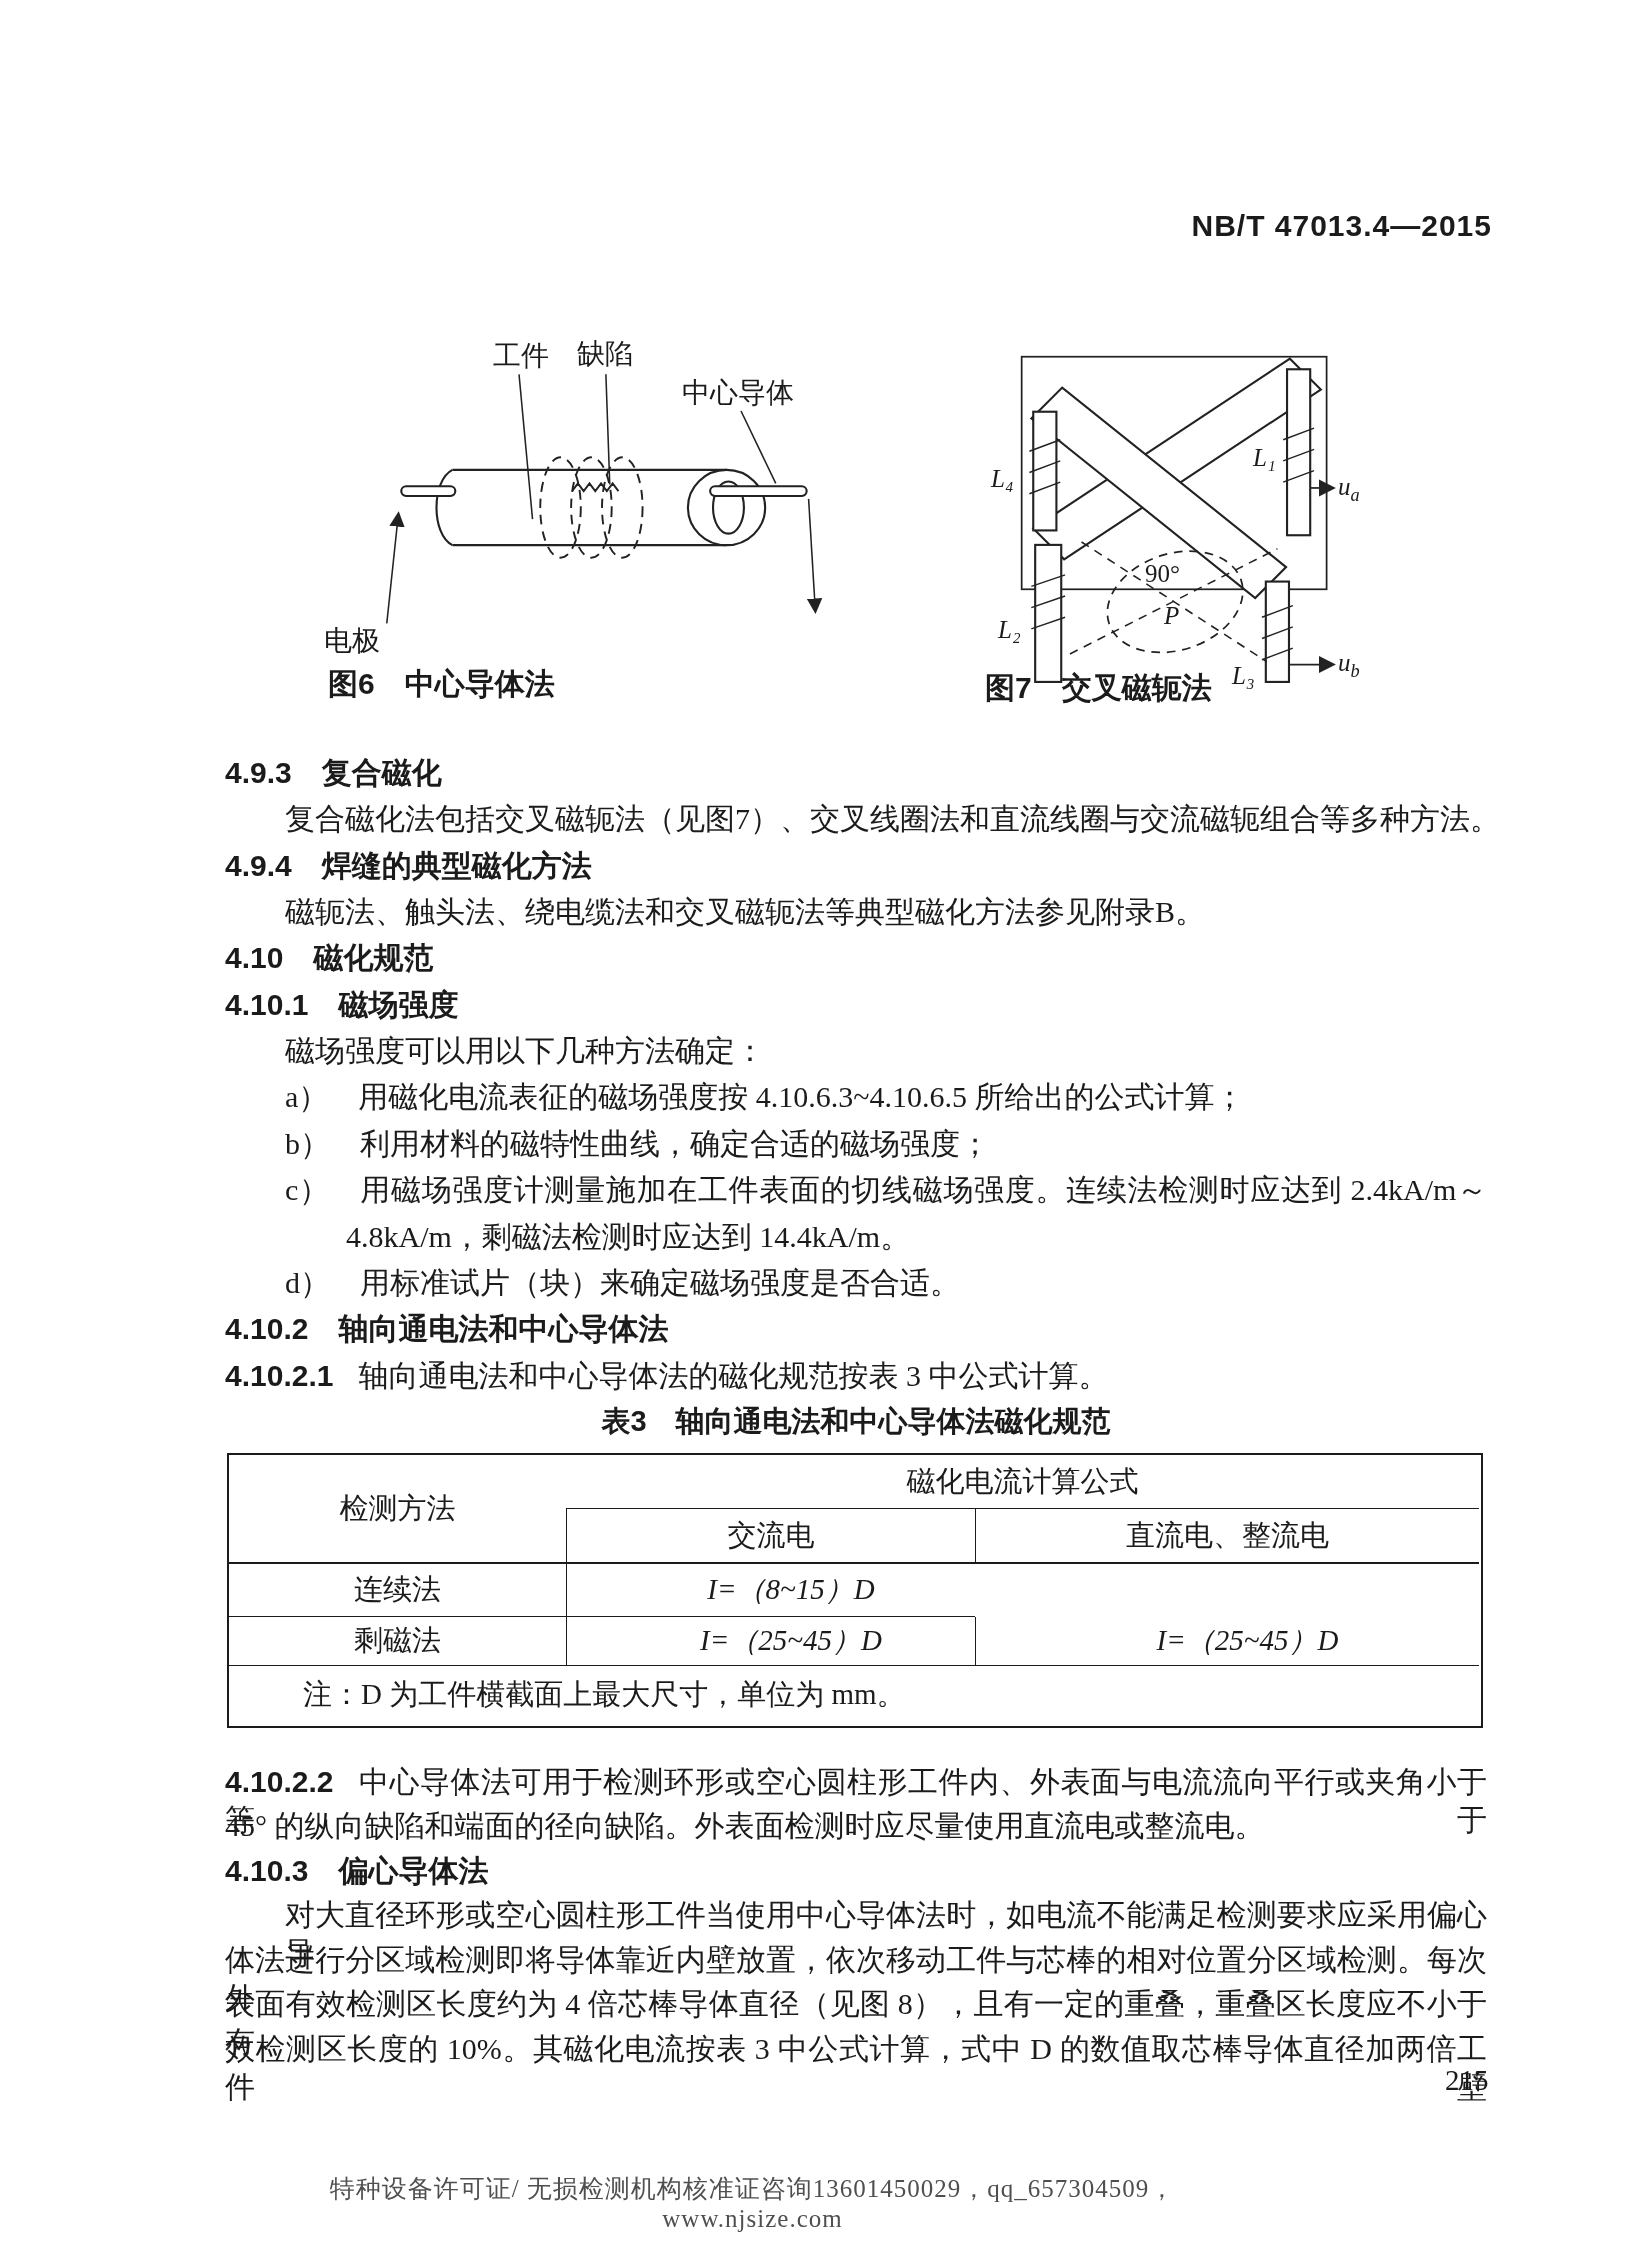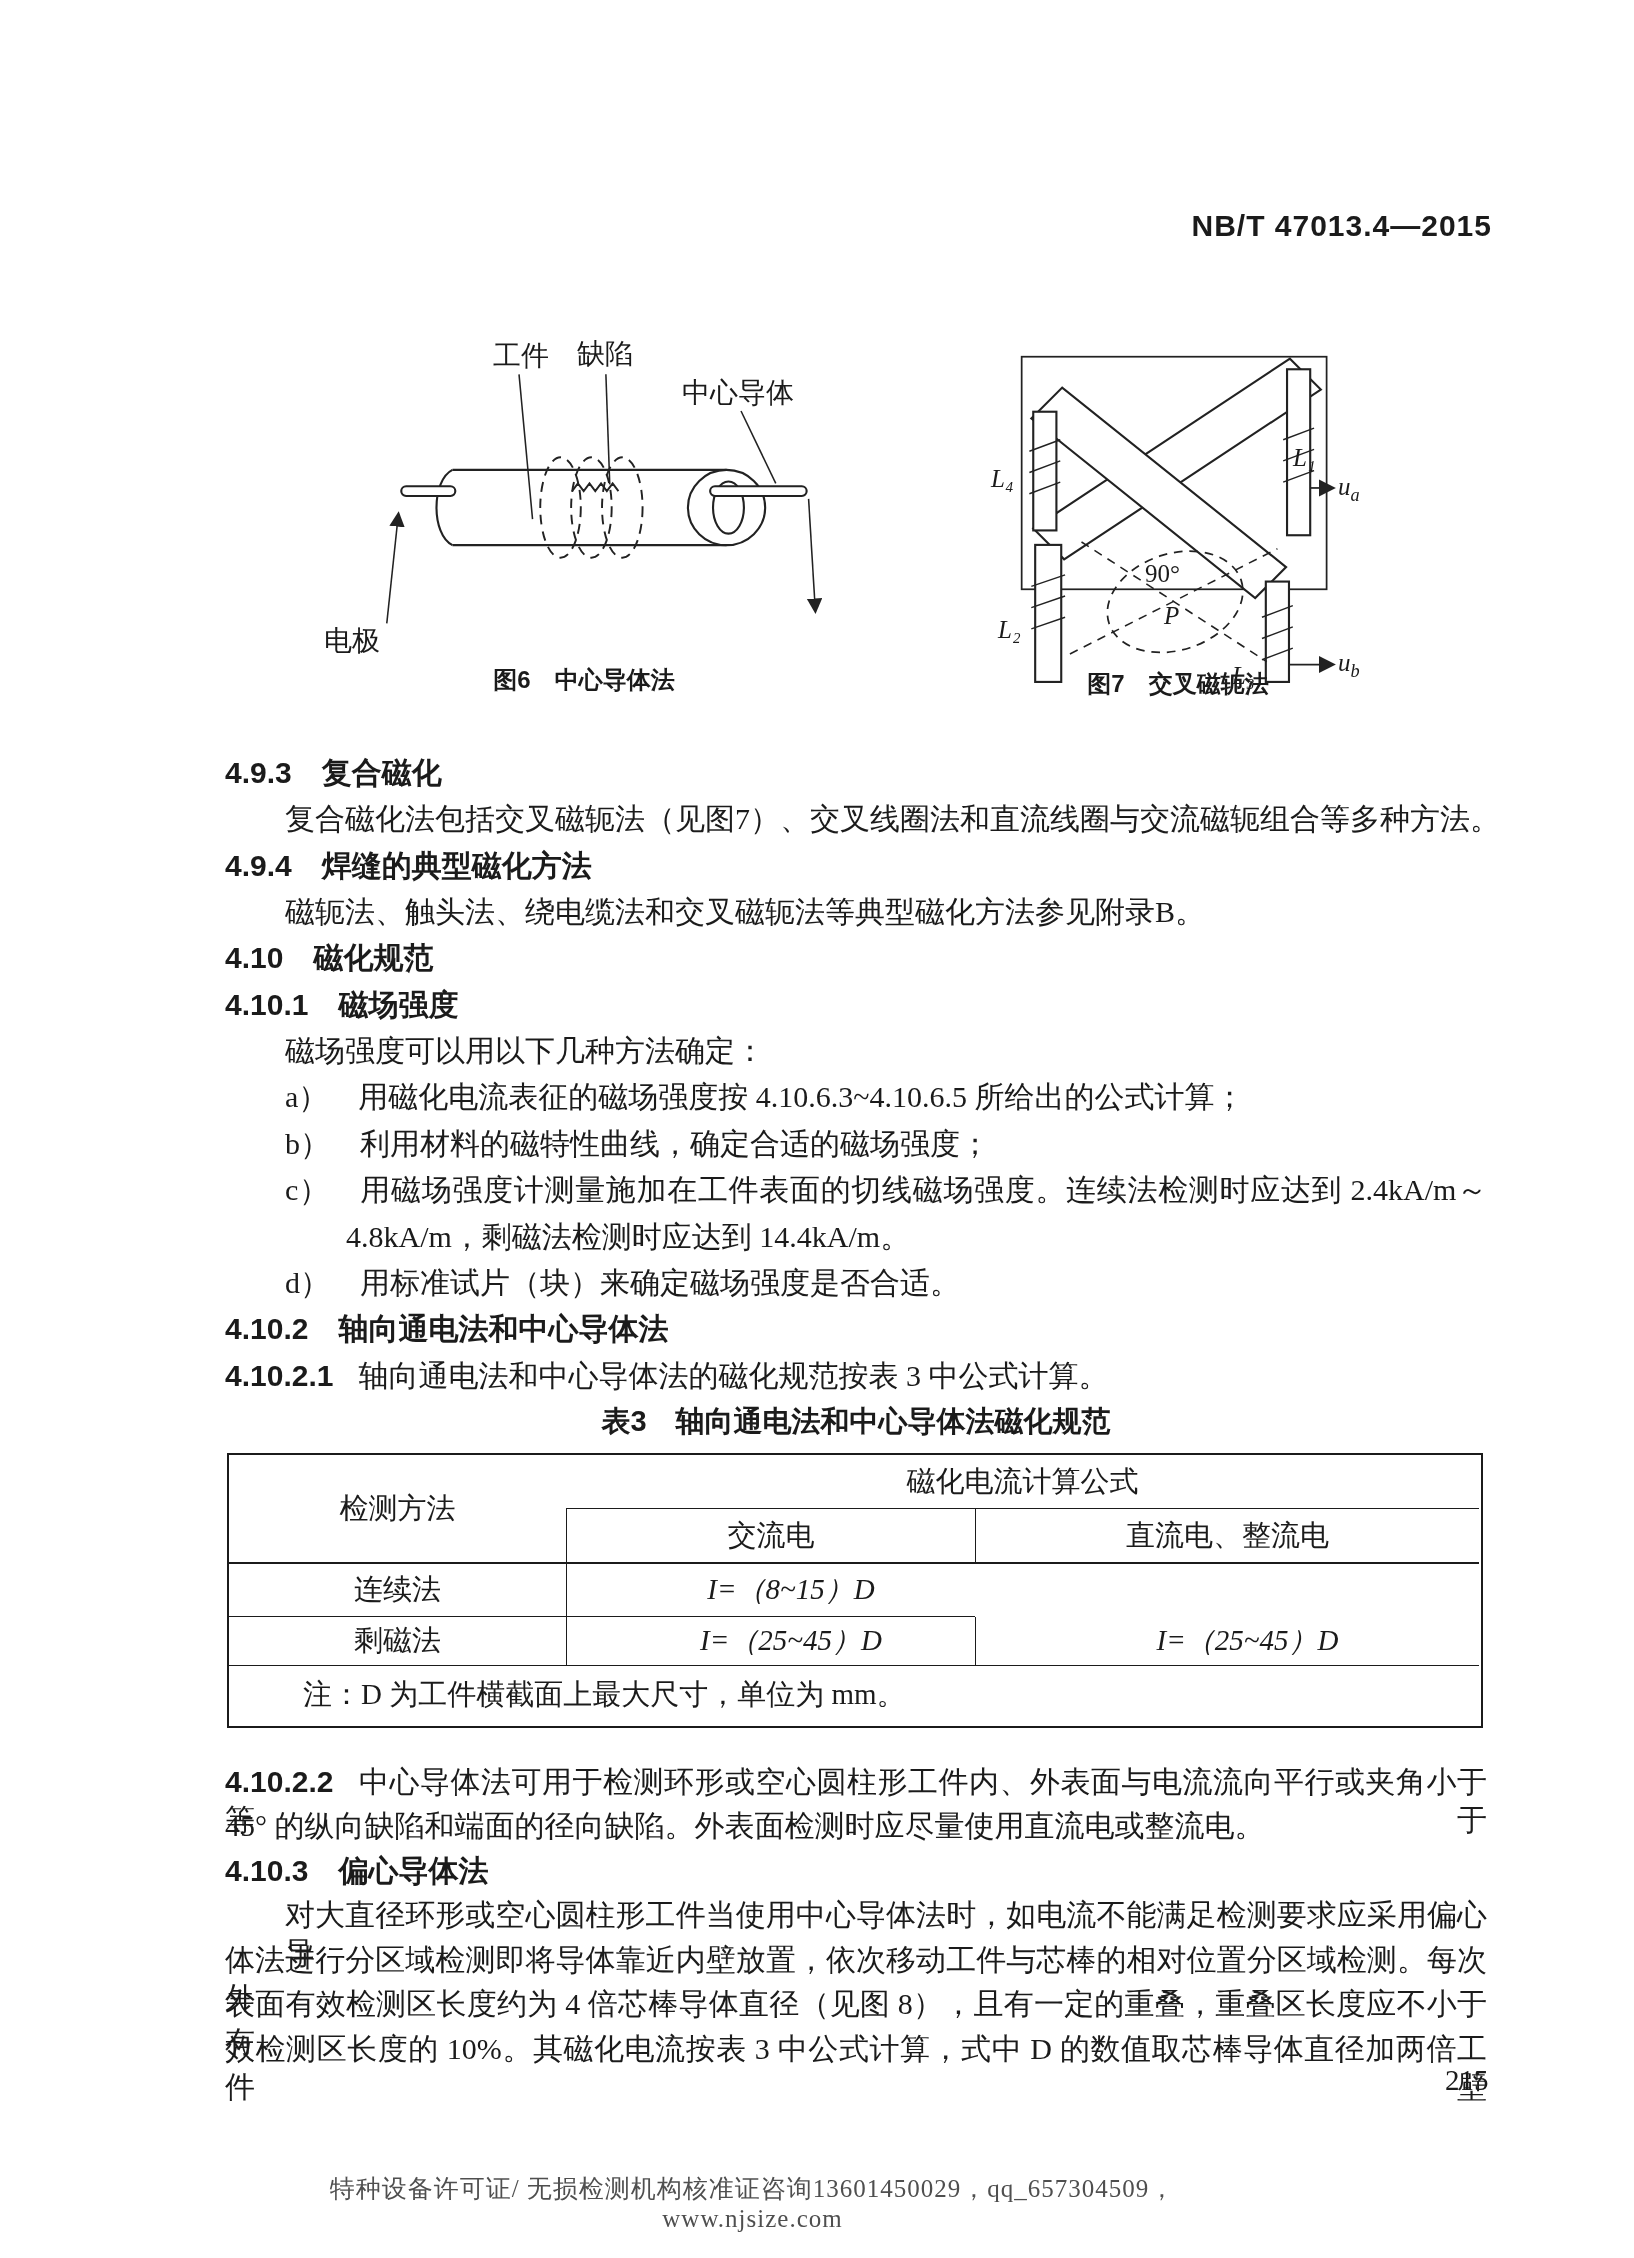--- a/index.html
+++ b/index.html
@@ -23,21 +23,21 @@
   .bb2{border-bottom:1.9px solid #1b1b1b;}
   .bb3{border-bottom:2.9px solid #1b1b1b;}
   .c-method{grid-row:1/3;grid-column:1;}
   .c-fgroup{grid-row:1;grid-column:2/4;}
   .fm{font-style:italic;padding-left:40px;}
   .c-note{grid-column:1/4;justify-content:flex-start !important;padding-left:64px;}
   
   .flabel{position:absolute;font-size:28px;white-space:nowrap;}
   .flabel-it{position:absolute;font-size:25px;font-style:italic;white-space:nowrap;}
   .flabel-it sub{font-size:18.3px;font-style:italic;}
-  .caption{position:absolute;text-align:center;font-size:24px;}
+  .caption{position:absolute;font-size:30px;}
   .pageno{position:absolute;left:1445px;top:2064px;font-size:29px;}
   .watermark{position:absolute;left:241px;top:2172px;width:1023px;text-align:center;
              font-size:25px;color:#4f4f4f;letter-spacing:1px;}
   svg{position:absolute;}
 </style>
 </head>
 <body>
 
 <div class="page">
 
@@ -118,21 +118,21 @@
         <line x1="100" y1="206" x2="292" y2="330"></line>
       </g>
 
       <g stroke-width="1.8">
         <line x1="337" y1="150" x2="360" y2="150" marker-end="url(#ah)"></line>
         <line x1="315" y1="333" x2="360" y2="333" marker-end="url(#ah)"></line>
       </g>
     </g>
   </svg>
   <div class="flabel-it" style="left:991px;top:465px;">L₄</div>
-  <div class="flabel-it" style="left:1253px;top:444px;margin-left:40px;">L₁</div>
+  <div class="flabel-it" style="left:1253px;top:444px;">L₁</div>
   <div class="flabel-it" style="left:998px;top:616px;">L₂</div>
   <div class="flabel-it" style="left:1232px;top:662px;">L₃</div>
   <div class="flabel" style="left:1145px;top:560px;font-size:25px;">90°</div>
   <div class="flabel-it" style="left:1164px;top:602px;">P</div>
   <div class="flabel-it" style="left:1338px;top:473px;"><span>u</span><sub>a</sub></div>
   <div class="flabel-it" style="left:1338px;top:649px;"><span>u</span><sub>b</sub></div>
   <div class="caption h" style="left:985px;top:668px;width:386px;">图7　交叉磁轭法</div>
 
   <div class="ln h" style="top:754px;">4.9.3　复合磁化</div>
   <div class="ln ind" style="top:800px;">复合磁化法包括交叉磁轭法（见图7）、交叉线圈法和直流线圈与交流磁轭组合等多种方法。</div>

